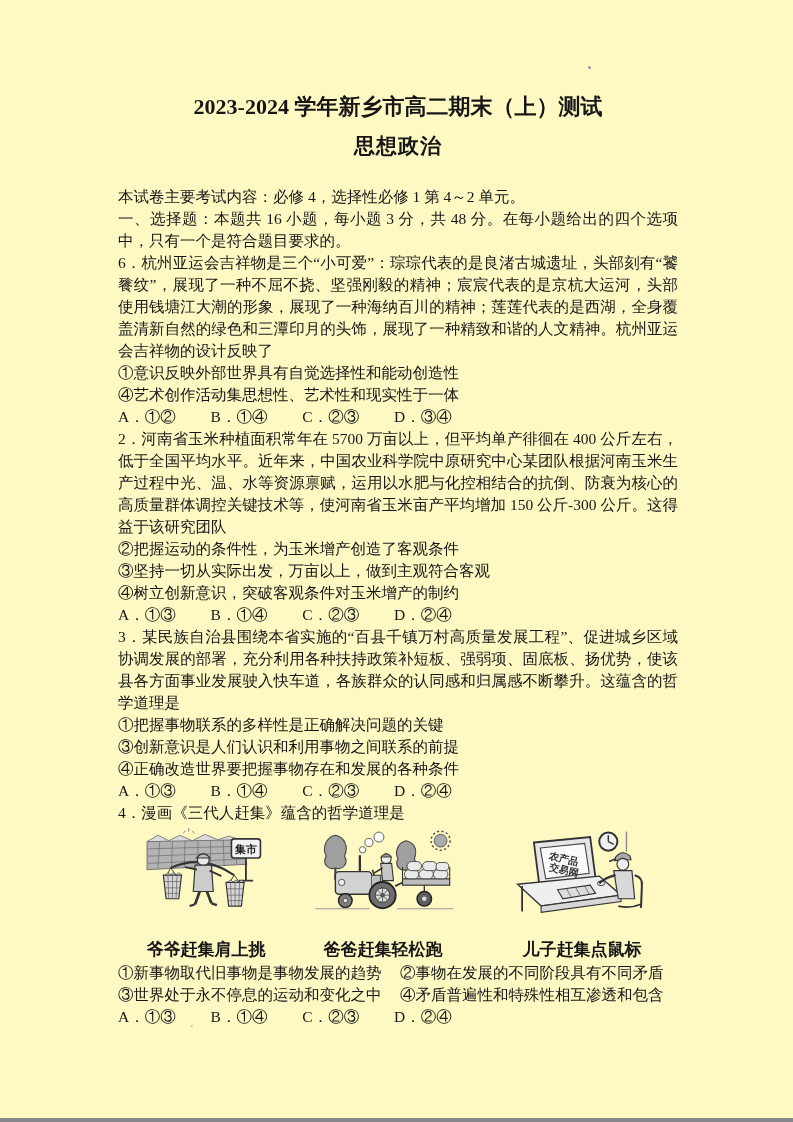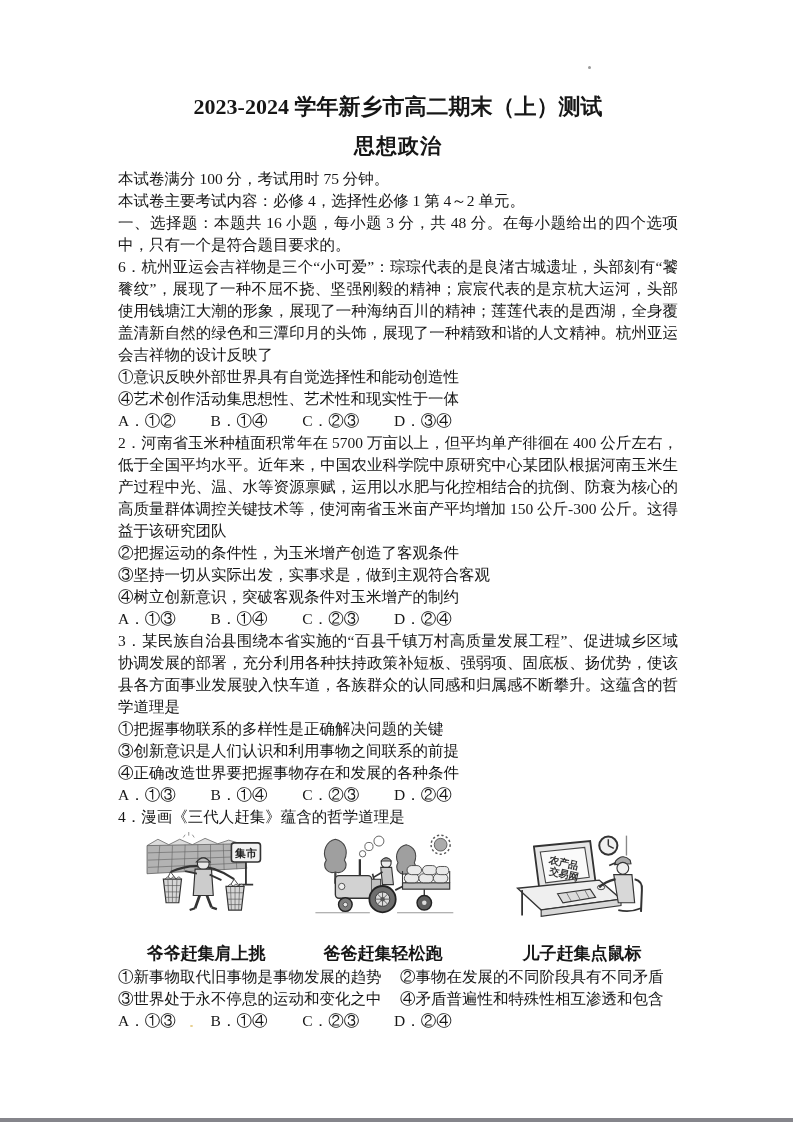--- a/index.html
+++ b/index.html
@@ -1,37 +1,37 @@
 <!DOCTYPE html>
 <html><head>
 <meta charset="utf-8">
 <style>
   html,body { margin:0; padding:0; background:#e9e9e9; }
   .page {
     position:relative;
     width:793px; height:1122px;
     margin:0 auto;
-    background:#ffffff;
+    background:#fef9c3;
     color:#161616;
     font-family:"Liberation Serif","DejaVu Serif",serif;
     overflow:hidden;
   }
   .doc {
     position:absolute;
     left:118px; top:92px;
     width:560px;
   }
   h1.title {
     margin:0 0 10px 0;
     font-size:22px; line-height:30px;
     font-weight:bold; text-align:center;
     white-space:nowrap;
   }
   h2.subject {
-    margin:0 0 8px 0;
+    margin:0 0 26px 0;
     font-size:21px; line-height:28px;
     font-weight:bold; text-align:center;
     letter-spacing:1px;
   }
   p { margin:0; font-size:15.5px; line-height:22px; }
   .just { text-align:justify; text-justify:inter-ideograph; }
   .opts { margin:0; }
   .opts .opt { display:inline-block; margin-right:31px; }
   .opts .opt:last-child { margin-right:8px; }
 
@@ -70,38 +70,37 @@
 
 <div class="page">
   <div class="corner-dot"></div>
   <div class="speck"></div>
 
   <div class="doc">
 
     <h1 class="title">2023-2024 学年新乡市高二期末（上）测试</h1>
     <h2 class="subject">思想政治</h2>
 
-    <p class="just">本试卷满分 100 分，考试用时 75 分钟。</p>
     <p class="just">本试卷主要考试内容：必修 4，选择性必修 1 第 4～2 单元。</p>
 
     <p class="just">一、选择题：本题共 16 小题，每小题 3 分，共 48 分。在每小题给出的四个选项中，只有一个是符合题目要求的。</p>
 
     <p class="just">6．杭州亚运会吉祥物是三个“小可爱”：琮琮代表的是良渚古城遗址，头部刻有“饕餮纹”，展现了一种不屈不挠、坚强刚毅的精神；宸宸代表的是京杭大运河，头部使用钱塘江大潮的形象，展现了一种海纳百川的精神；莲莲代表的是西湖，全身覆盖清新自然的绿色和三潭印月的头饰，展现了一种精致和谐的人文精神。杭州亚运会吉祥物的设计反映了</p>
     <p>①意识反映外部世界具有自觉选择性和能动创造性</p>
     <p>④艺术创作活动集思想性、艺术性和现实性于一体</p>
     <p class="opts">
       <span class="opt">A．①②</span>
       <span class="opt">B．①④</span>
       <span class="opt">C．②③</span>
       <span class="opt">D．③④</span>
     </p>
 
     <p class="just">2．河南省玉米种植面积常年在 5700 万亩以上，但平均单产徘徊在 400 公斤左右，低于全国平均水平。近年来，中国农业科学院中原研究中心某团队根据河南玉米生产过程中光、温、水等资源禀赋，运用以水肥与化控相结合的抗倒、防衰为核心的高质量群体调控关键技术等，使河南省玉米亩产平均增加 150 公斤-300 公斤。这得益于该研究团队</p>
     <p>②把握运动的条件性，为玉米增产创造了客观条件</p>
-    <p>③坚持一切从实际出发，实事求是，做到主观符合客观</p>
+    <p>③坚持一切从实际出发，万亩以上，做到主观符合客观</p>
     <p>④树立创新意识，突破客观条件对玉米增产的制约</p>
     <p class="opts">
       <span class="opt">A．①③</span>
       <span class="opt">B．①④</span>
       <span class="opt">C．②③</span>
       <span class="opt">D．②④</span>
     </p>
 
     <p class="just">3．某民族自治县围绕本省实施的“百县千镇万村高质量发展工程”、促进城乡区域协调发展的部署，充分利用各种扶持政策补短板、强弱项、固底板、扬优势，使该县各方面事业发展驶入快车道，各族群众的认同感和归属感不断攀升。这蕴含的哲学道理是</p>
     <p>①把握事物联系的多样性是正确解决问题的关键</p>

